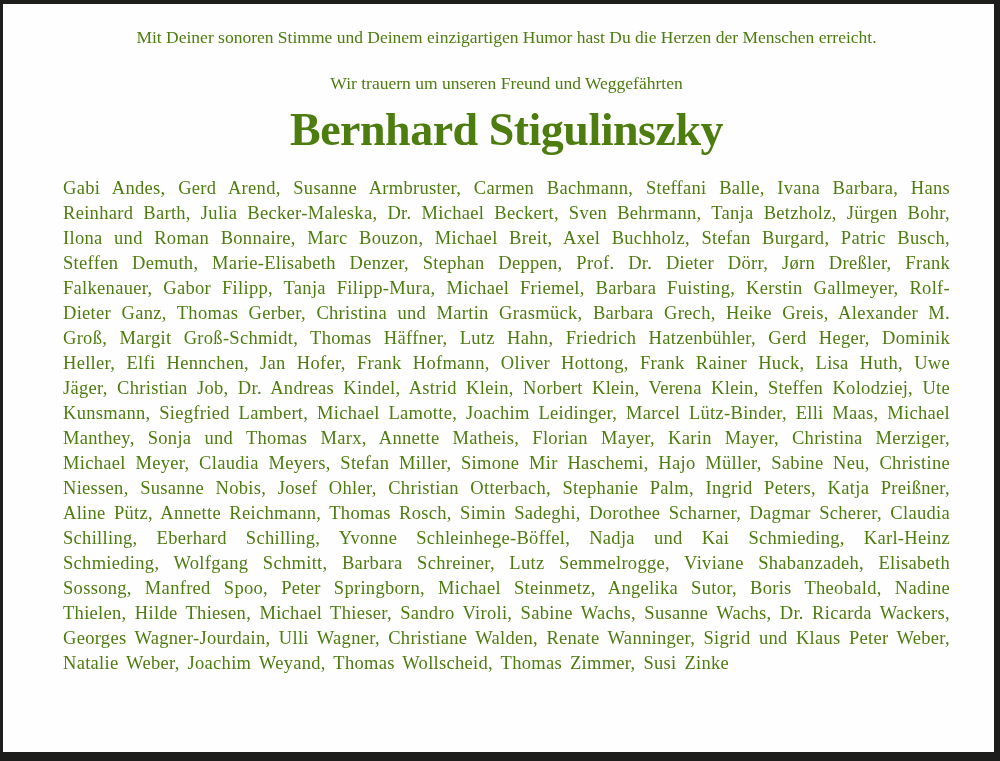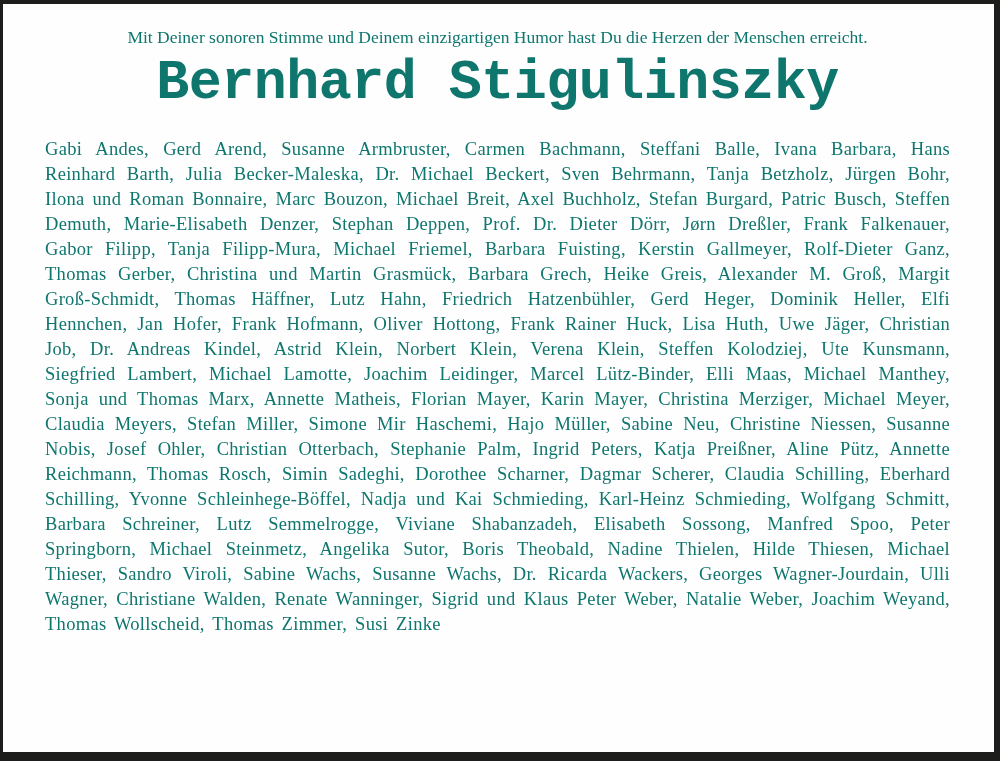--- a/index.html
+++ b/index.html
@@ -14,61 +14,61 @@
     background: #1d1d1b;
     box-sizing: border-box;
     padding: 4px 6px 9px 3px; 
     overflow: hidden;
   }
   .sheet {
     width: 100%;
     height: 100%;
     box-sizing: border-box;
     background: #fefefe;
-    color: #0f766e;
+    color: #4d7c0f;
     font-family: "Liberation Serif", serif;
-    padding: 18px 44px 10px 42px;
+    padding: 18px 44px 10px 60px;
     text-align: center;
     overflow: hidden;
   }
   .epigraph {
     margin: 4px 0 0 0;
     font-size: 17.5px;
     line-height: 22px;
   }
   .intro {
     margin: 24px 0 0 0;
     font-size: 17.5px;
     line-height: 22px;
   }
   .title {
     margin: 10px 0 0 0;
-    font-size: 55px;
+    font-size: 46px;
     line-height: 52px;
     font-weight: 700;
     letter-spacing: -0.5px;
-    font-family: Liberation Mono, monospace;
   }
   .farewell {
     margin: 21px 0 0 0;
     font-size: 17.5px;
     line-height: 22px;
   }
   .mourners {
-    margin: 27px 0 0 0;
+    margin: 20px 0 0 0;
     font-size: 18.5px;
     line-height: 25px;
     letter-spacing: 0.3px;
     word-spacing: 3px;
     text-align: justify;
     text-align-last: left;
   }
 </style>
 </head>
 <body>
 
 <div class="scan-frame">
   <div class="sheet">
     <p class="epigraph">Mit Deiner sonoren Stimme und Deinem einzigartigen Humor hast Du die Herzen der Menschen erreicht.</p>
+    <p class="intro">Wir trauern um unseren Freund und Weggefährten</p>
     <h1 class="title">Bernhard Stigulinszky</h1>
     <p class="mourners">Gabi Andes, Gerd Arend, Susanne Armbruster, Carmen Bachmann, Steffani Balle, Ivana Barbara, Hans Reinhard Barth, Julia Becker-Maleska, Dr. Michael Beckert, Sven Behrmann, Tanja Betzholz, Jürgen Bohr, Ilona und Roman Bonnaire, Marc Bouzon, Michael Breit, Axel Buchholz, Stefan Burgard, Patric Busch, Steffen Demuth, Marie-Elisabeth Denzer, Stephan Deppen, Prof. Dr. Dieter Dörr, Jørn Dreßler, Frank Falkenauer, Gabor Filipp, Tanja Filipp-Mura, Michael Friemel, Barbara Fuisting, Kerstin Gallmeyer, Rolf-Dieter Ganz, Thomas Gerber, Christina und Martin Grasmück, Barbara Grech, Heike Greis, Alexander M. Groß, Margit Groß-Schmidt, Thomas Häffner, Lutz Hahn, Friedrich Hatzenbühler, Gerd Heger, Dominik Heller, Elfi Hennchen, Jan Hofer, Frank Hofmann, Oliver Hottong, Frank Rainer Huck, Lisa Huth, Uwe Jäger, Christian Job, Dr. Andreas Kindel, Astrid Klein, Norbert Klein, Verena Klein, Steffen Kolodziej, Ute Kunsmann, Siegfried Lambert, Michael Lamotte, Joachim Leidinger, Marcel Lütz-Binder, Elli Maas, Michael Manthey, Sonja und Thomas Marx, Annette Matheis, Florian Mayer, Karin Mayer, Christina Merziger, Michael Meyer, Claudia Meyers, Stefan Miller, Simone Mir Haschemi, Hajo Müller, Sabine Neu, Christine Niessen, Susanne Nobis, Josef Ohler, Christian Otterbach, Stephanie Palm, Ingrid Peters, Katja Preißner, Aline Pütz, Annette Reichmann, Thomas Rosch, Simin Sadeghi, Dorothee Scharner, Dagmar Scherer, Claudia Schilling, Eberhard Schilling, Yvonne Schleinhege-Böffel, Nadja und Kai Schmieding, Karl-Heinz Schmieding, Wolfgang Schmitt, Barbara Schreiner, Lutz Semmelrogge, Viviane Shabanzadeh, Elisabeth Sossong, Manfred Spoo, Peter Springborn, Michael Steinmetz, Angelika Sutor, Boris Theobald, Nadine Thielen, Hilde Thiesen, Michael Thieser, Sandro Viroli, Sabine Wachs, Susanne Wachs, Dr. Ricarda Wackers, Georges Wagner-Jourdain, Ulli Wagner, Christiane Walden, Renate Wanninger, Sigrid und Klaus Peter Weber, Natalie Weber, Joachim Weyand, Thomas Wollscheid, Thomas Zimmer, Susi Zinke</p>
   </div>
 </div>
 
 </body></html>

